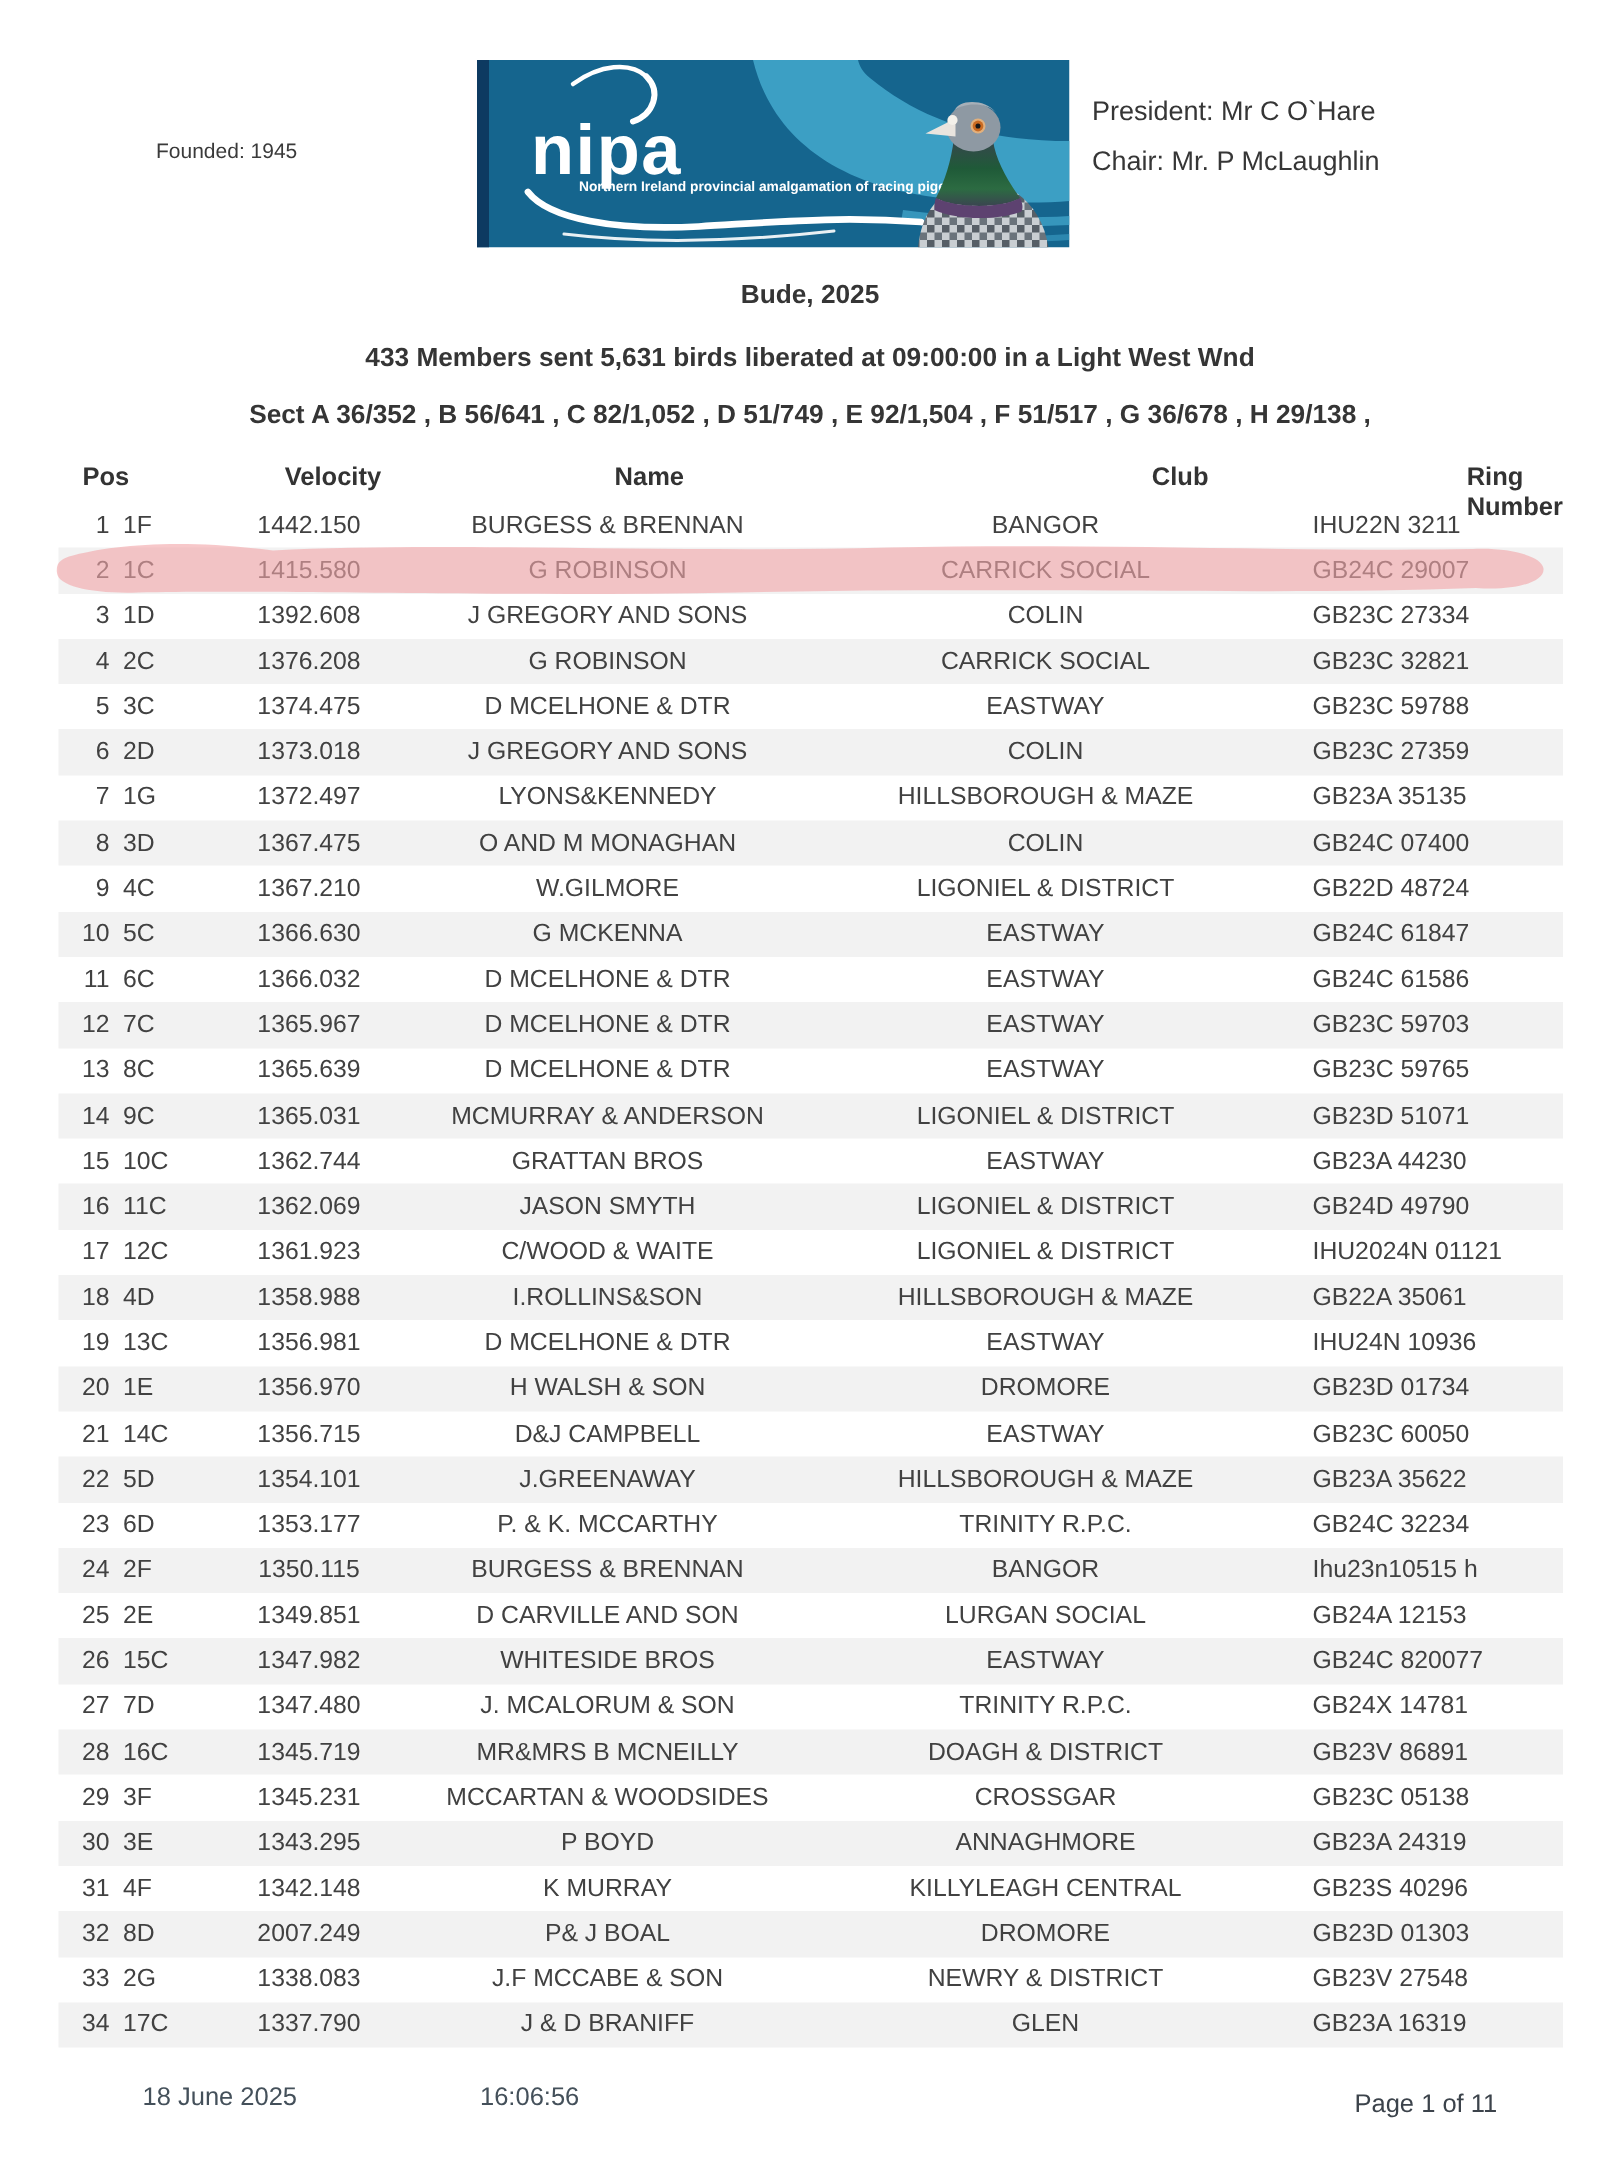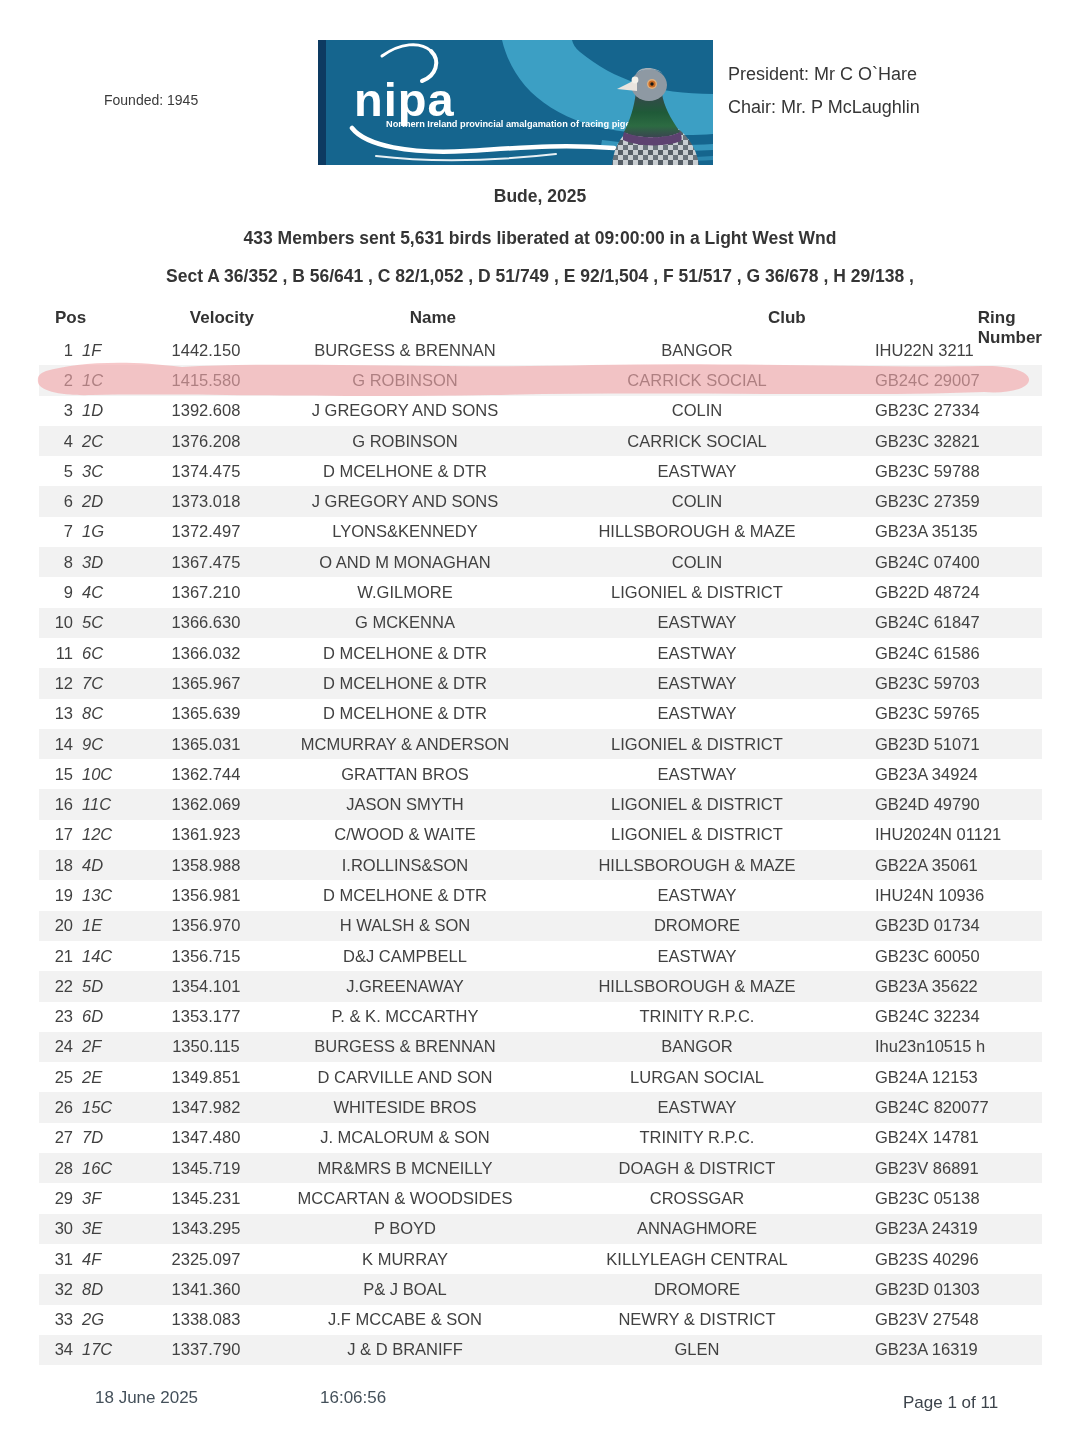--- a/index.html
+++ b/index.html
@@ -17,21 +17,21 @@
   .t1{top:186px;font-size:17.5px;}
   .t2{top:228px;font-size:17.5px;}
   .t3{top:266px;font-size:17.5px;}
   
   .thead{position:absolute;left:39px;top:308px;width:1003px;display:flex;font-weight:bold;font-size:17px;color:#333;}
   .tbody{position:absolute;left:39px;top:335px;width:1003px;}
   .trow{display:flex;align-items:center;height:30.3px;font-size:16.5px;white-space:nowrap;position:relative;}
   .trow:nth-child(even){background:#f2f2f2;}
   .col-pos{width:92px;display:flex;}
   .col-pos .pos-num{width:34px;text-align:right;}
-  .col-pos .sec-code{margin-left:9px;text-align:center;font-style:italic;}
+  .col-pos .sec-code{margin-left:9px;text-align:center;}
   .col-vel{width:150px;text-align:center;}
   .col-name{width:248px;text-align:center;}
   .col-club{width:336px;text-align:center;}
   .col-ring{flex:1;text-align:left;padding-left:10px;}
   .thead .col-pos{padding-left:16px;}
   .thead .col-vel{padding-right:12px;}
   .thead .col-name{padding-right:62px;}
   .thead .col-ring{padding-left:23px;}
   .hl-svg{display:none;position:absolute;left:-9px;top:-6px;width:1012px;height:42px;pointer-events:none;}
   
@@ -276,21 +276,21 @@
     </div>
       <div class="trow">
 
       <div class="col-pos">
         <span class="pos-num">15</span>
         <span class="sec-code">10C</span>
       </div>
       <div class="col-vel">1362.744</div>
       <div class="col-name">GRATTAN BROS</div>
       <div class="col-club">EASTWAY</div>
-      <div class="col-ring">GB23A 34924</div>
+      <div class="col-ring">GB23A 44230</div>
     </div>
       <div class="trow">
 
       <div class="col-pos">
         <span class="pos-num">16</span>
         <span class="sec-code">11C</span>
       </div>
       <div class="col-vel">1362.069</div>
       <div class="col-name">JASON SMYTH</div>
       <div class="col-club">LIGONIEL &amp; DISTRICT</div>
@@ -449,32 +449,32 @@
       <div class="col-name">P BOYD</div>
       <div class="col-club">ANNAGHMORE</div>
       <div class="col-ring">GB23A 24319</div>
     </div>
       <div class="trow">
 
       <div class="col-pos">
         <span class="pos-num">31</span>
         <span class="sec-code">4F</span>
       </div>
-      <div class="col-vel">2325.097</div>
+      <div class="col-vel">1342.148</div>
       <div class="col-name">K MURRAY</div>
       <div class="col-club">KILLYLEAGH CENTRAL</div>
       <div class="col-ring">GB23S 40296</div>
     </div>
       <div class="trow">
 
       <div class="col-pos">
         <span class="pos-num">32</span>
         <span class="sec-code">8D</span>
       </div>
-      <div class="col-vel">1341.360</div>
+      <div class="col-vel">2007.249</div>
       <div class="col-name">P&amp; J BOAL</div>
       <div class="col-club">DROMORE</div>
       <div class="col-ring">GB23D 01303</div>
     </div>
       <div class="trow">
 
       <div class="col-pos">
         <span class="pos-num">33</span>
         <span class="sec-code">2G</span>
       </div>

